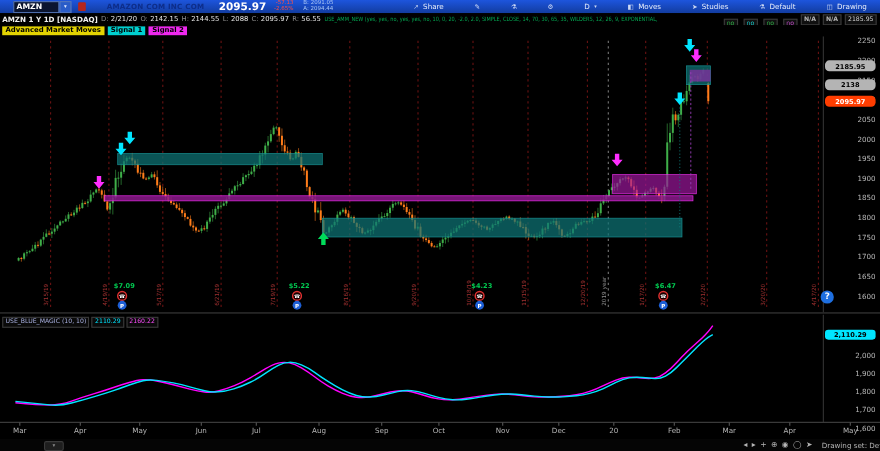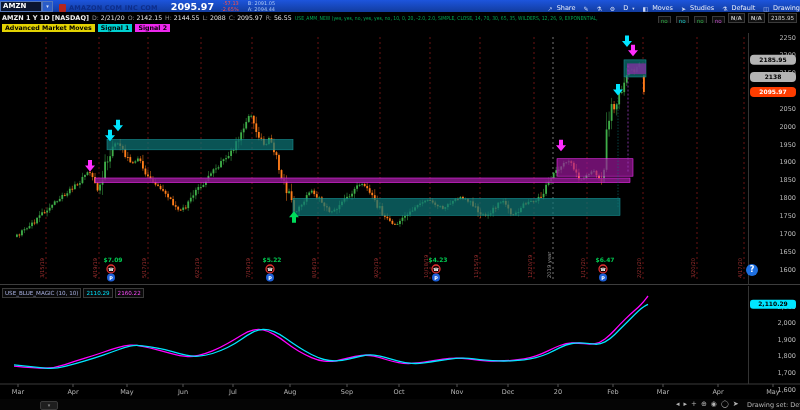--- a/index.html
+++ b/index.html
@@ -1,32 +1,32 @@
 <!DOCTYPE html>
 <html><head>
 <meta charset="utf-8">
 <style>
   html,body{margin:0;padding:0;background:#000;}
   #app{position:relative;width:800px;height:410px;background:#000;overflow:hidden;
        font-family:"DejaVu Sans",sans-serif;-webkit-font-smoothing:none;}
   
   .titlebar{position:absolute;top:0;left:0;width:800px;height:12px;
-    background:linear-gradient(#1d55dd,#123c9f);display:flex;align-items:flex-end;
-    gap:3px;padding:0 0;box-sizing:border-box;}
+    background:linear-gradient(#1d55dd,#123c9f);display:flex;align-items:center;
+    gap:3px;padding:0 12px;box-sizing:border-box;}
   .symbox{width:36px;height:9px;background:#0b1530;border:1px solid #5577bb;color:#fff;
     font-size:7px;font-weight:bold;line-height:8px;padding:0 2px;}
   .symbtn{width:9px;height:9px;background:#2a5cc8;border:1px solid #5577bb;color:#dce6ff;
     font-size:5px;line-height:8px;text-align:center;margin-left:-3px;}
   .linkicon{width:7px;height:8px;background:#b3261e;border-radius:1px;margin-left:3px;}
-  .company{color:#0d2d8a;font-size:6.5px;font-weight:bold;margin-left:0;letter-spacing:.2px;white-space:nowrap;}
+  .company{color:#0d2d8a;font-size:6.5px;font-weight:bold;margin-left:16px;letter-spacing:.2px;white-space:nowrap;}
   .last{color:#fff;font-size:9.5px;font-weight:bold;margin-left:10px;}
   .chg{display:flex;flex-direction:column;color:#ff5045;font-size:5px;line-height:5.5px;margin-left:4px;text-align:right;}
   .ba{display:flex;flex-direction:column;color:#a9c6f5;font-size:5px;line-height:5.5px;margin-left:6px;}
   .tb-right{margin-left:auto;display:flex;align-items:center;gap:8px;color:#e8eefc;font-size:6.5px;white-space:nowrap;}
-  .tbi{display:flex;gap:4px;align-items:center;}
+  .tbi{display:flex;gap:4px;align-items:center;margin-left:20px;}
   .ic{font-size:6px;color:#cdd9f5;}
   .caret{font-size:4.5px;color:#cdd9f5;}
   
   .inforow{position:absolute;top:12px;left:0;width:800px;height:11px;background:#000;
     display:flex;align-items:center;padding:0 2px;gap:3px;box-sizing:border-box;white-space:nowrap;overflow:hidden;}
   .t{color:#f0f0f0;font-weight:bold;font-size:6.5px;}
   .fl{color:#8f8f8f;font-size:6.2px;}
   .fv{color:#e4e4e4;font-size:6.2px;margin-left:-1px;}
   .study{color:#00a550;font-size:5.4px;display:inline-block;transform:scaleX(.84);
     transform-origin:0 50%;max-width:360px;overflow:hidden;flex-shrink:0;}

